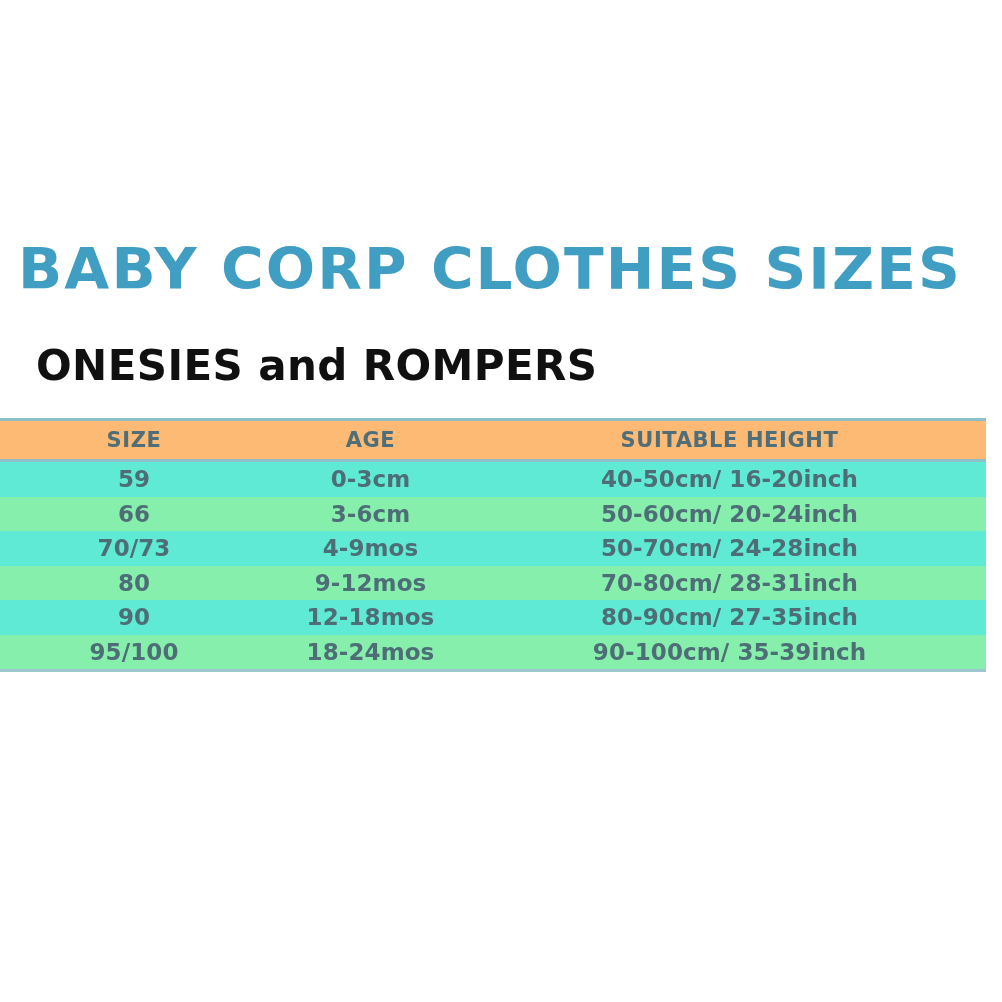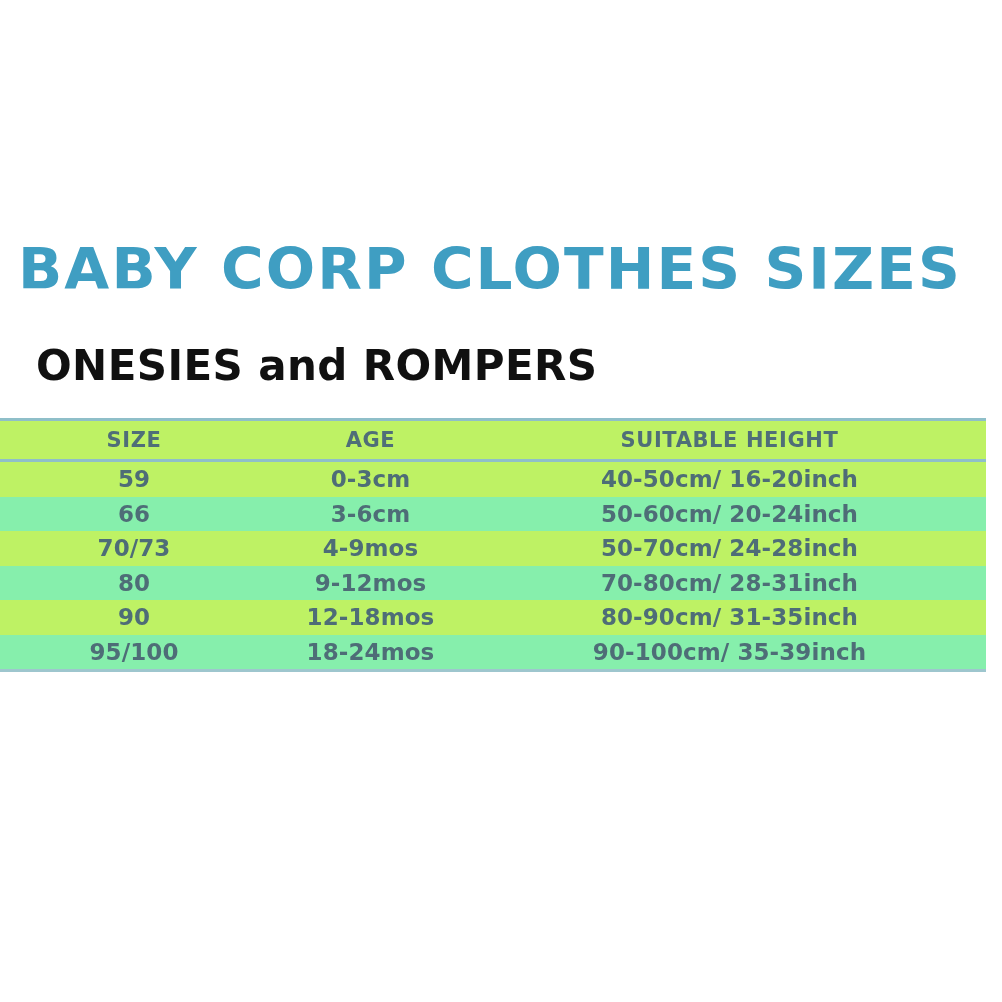--- a/index.html
+++ b/index.html
@@ -66,39 +66,39 @@
 
   #size-table thead th {
     height: 38px;
     padding: 0;
     font-size: 21px;
     font-weight: 700;
     letter-spacing: 0.6px;
     color: #4f6e78;
     text-align: center;
     vertical-align: middle;
-    background: #bef264;
+    background: #fdba74;
     border-top: 3px solid #8fbfc9;
     border-bottom: 3px solid #8fbfc9;
     font-family: "DejaVu Sans", sans-serif;
   }
 
   #size-table tbody td {
     height: 34.5px;
     padding: 0;
     font-size: 23px;
     font-weight: 700;
     color: #4e6d77;
     text-align: center;
     vertical-align: middle;
     font-family: "DejaVu Sans", sans-serif;
     letter-spacing: 0.1px;
   }
   #size-table tbody tr.striped td {
-    background: #bef264;
+    background: #5eead4;
   }
   #size-table tbody tr.plain td {
     background: #86efac;
   }
   #size-table tbody tr:last-child td {
     border-bottom: 3px solid #9ec6ce;
     margin-top: 20px;
   }
 </style>
 </head>
@@ -138,21 +138,21 @@
         <td>50-70cm/ 24-28inch</td>
       </tr>
       <tr class="plain">
         <td>80</td>
         <td>9-12mos</td>
         <td>70-80cm/ 28-31inch</td>
       </tr>
       <tr class="striped">
         <td>90</td>
         <td>12-18mos</td>
-        <td>80-90cm/ 31-35inch</td>
+        <td>80-90cm/ 27-35inch</td>
       </tr>
       <tr class="plain">
         <td>95/100</td>
         <td>18-24mos</td>
         <td>90-100cm/ 35-39inch</td>
       </tr>
     </tbody>
 </table>
 
 </body></html>

